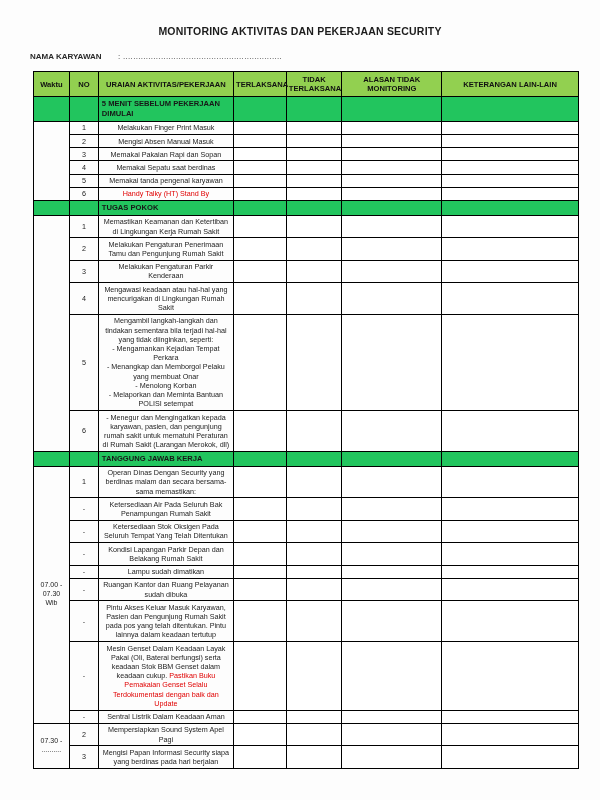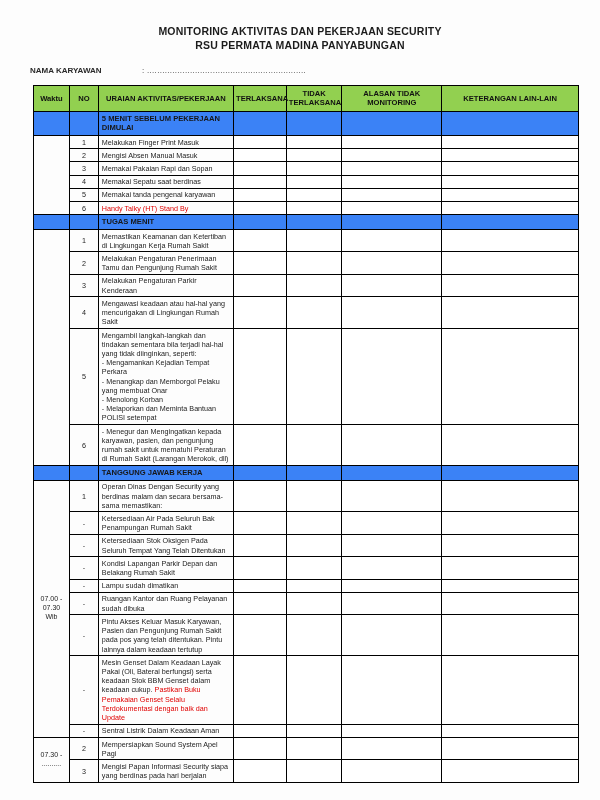--- a/index.html
+++ b/index.html
@@ -5,55 +5,54 @@
   html,body{margin:0;padding:0;}
   body{
     width:600px;height:800px;background:#fdfdfd;overflow:hidden;
     font-family:"Liberation Sans", sans-serif;color:#1c1c1c;
     -webkit-font-smoothing:antialiased;
   }
   .page{position:relative;width:600px;height:800px;}
   .title-block{text-align:center;padding-top:24px;line-height:1.35;}
   .title-line{font-size:10.5px;font-weight:bold;letter-spacing:.2px;}
   .meta-block{margin:14px 0 0 30px;font-size:8px;}
-  .meta-row{display:flex;margin-bottom:4px;gap:24px;}
+  .meta-row{display:flex;margin-bottom:4px;}
   .meta-label{width:88px;font-weight:bold;color:#2a2a2a;}
   .meta-value{color:#2a2a2a;letter-spacing:.3px;}
   table.form{
     border-collapse:collapse;table-layout:fixed;
     width:546px;margin:10px 0 0 33px;
     border:1.5px solid #000;
   }
   col.c-waktu{width:6.6%;} col.c-no{width:5.3%;} col.c-uraian{width:24.8%;}
   col.c-terlaksana{width:9.7%;} col.c-tidak{width:10.2%;}
   col.c-alasan{width:18.3%;} col.c-keterangan{width:25.1%;}
   th,td{border:1px solid #000;vertical-align:middle;}
   thead th{
     background:#92d050;font-size:7.6px;font-weight:bold;text-align:center;
     padding:3px 2px;line-height:1.2;color:#111;
   }
   tbody td{font-size:7.2px;line-height:1.28;padding:1.5px 3px;}
-  td.uraian{text-align:left;white-space:pre-line;}
+  td.uraian{text-align:center;white-space:pre-line;}
   td.no{text-align:center;}
   td.waktu{text-align:center;white-space:pre-line;font-size:7px;}
   tr.section-row td{
-    background:#3b82f6;font-weight:bold;font-size:7.6px;color:#171717;
+    background:#22c55e;font-weight:bold;font-size:7.6px;color:#171717;
     padding:2px 3px;
   }
   .red{color:#e00000;font-weight:normal;}
   .fill-cell{background:#fff;}
 </style>
 </head>
 <body>
 
 <div class="page">
 
   <div class="title-block">
     <div class="title-line">MONITORING AKTIVITAS DAN PEKERJAAN SECURITY</div>
-    <div class="title-line">RSU PERMATA MADINA PANYABUNGAN</div>
   </div>
 
   <div class="meta-block">
     <div class="meta-row">
       <span class="meta-label">NAMA KARYAWAN</span>
       <span class="meta-value">: ...............................................................</span>
     </div>
   </div>
 
   <table class="form">
@@ -132,21 +131,21 @@
           <td class="no">6</td>
           <td class="uraian"><span class="red">Handy Talky (HT) Stand By</span></td>
           <td class="fill-cell"></td>
           <td class="fill-cell"></td>
           <td class="fill-cell"></td>
           <td class="fill-cell"></td>
         </tr>
         <tr class="section-row">
           <td></td>
           <td></td>
-          <td>TUGAS MENIT</td>
+          <td>TUGAS POKOK</td>
           <td></td>
           <td></td>
           <td></td>
           <td></td>
         </tr>
         <tr>
           <td class="waktu" rowspan="6"></td>
           <td class="no">1</td>
           <td class="uraian"><span>Memastikan Keamanan dan Ketertiban di Lingkungan Kerja Rumah Sakit</span></td>
           <td class="fill-cell"></td>

